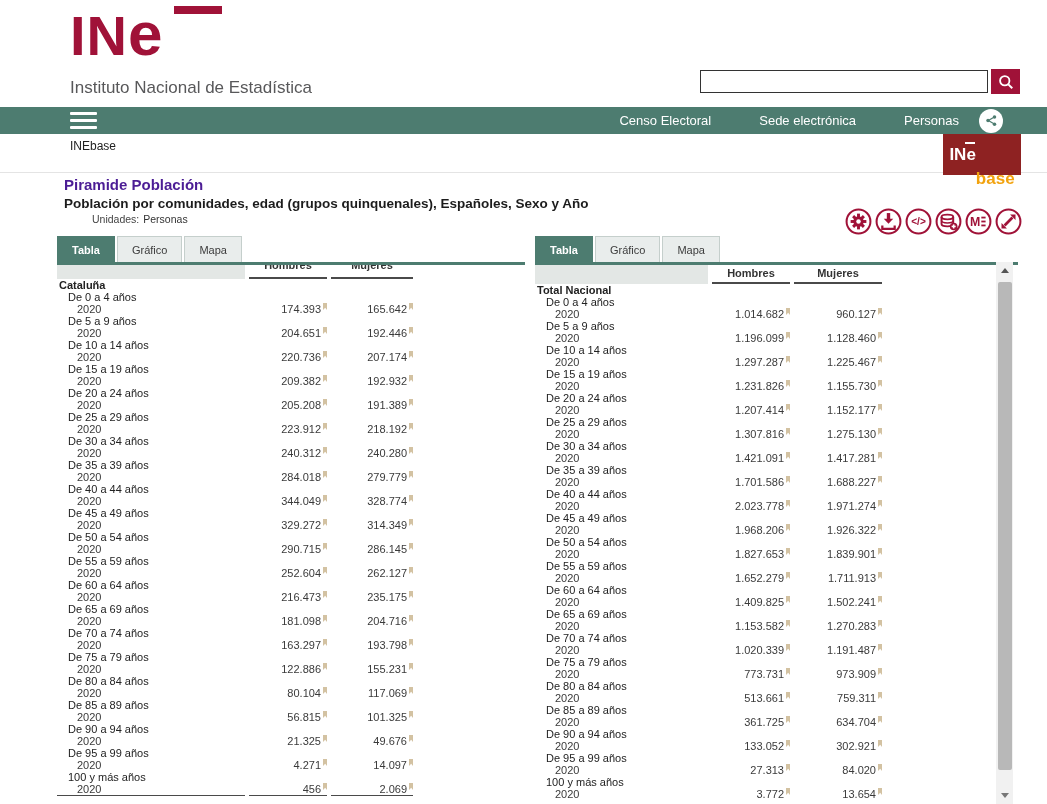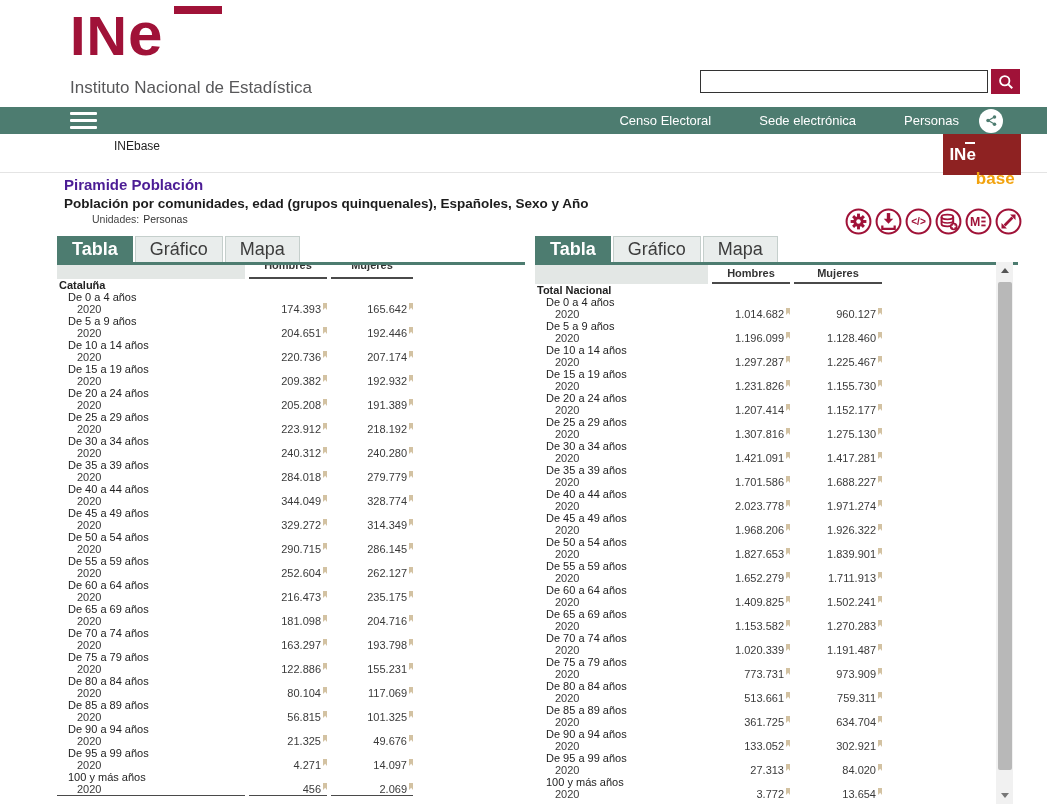--- a/index.html
+++ b/index.html
@@ -26,21 +26,21 @@
     justify-content:space-between; cursor:pointer; }
   .burger div { height:3.4px; background:#fff; border-radius:1px; }
   .nav-right { margin-left:auto; margin-right:44px; display:flex; align-items:center; gap:48px; }
   .nav-link { color:#fff; font-size:13px; cursor:pointer; white-space:nowrap; }
   .share-circ { width:24px; height:24px; border-radius:50%; background:#fff; display:flex;
     align-items:center; justify-content:center; margin-left:-26px; cursor:pointer; }
 
   
   .crumb-strip { position:absolute; left:0; top:134px; width:1047px; height:39px; background:#fff;
     border-bottom:1px solid #e4e4e4; }
-  .crumb { position:absolute; left:70px; top:5px; font-size:12px; color:#222; cursor:pointer;margin-left:44px; }
+  .crumb { position:absolute; left:70px; top:5px; font-size:12px; color:#222; cursor:pointer; }
   .inebase-logo { position:absolute; left:943px; top:0px; width:78px; height:41px; background:#8e2222;
     display:flex; align-items:center; justify-content:center; cursor:pointer; }
   .inebase-logo .w { color:#fff; font-weight:bold; font-size:17px; position:relative; }
   .inebase-logo .w .mac { position:absolute; right:1px; top:-3px; width:10px; height:2.5px; background:#fff; }
   .inebase-logo .o { color:#f2a20d; font-size:17px; font-weight:bold;margin-top:48px; }
 
   
   .page-title { position:absolute; left:64px; top:176px; font-size:15px; font-weight:bold; color:#4c1d95; }
   .page-sub { position:absolute; left:64px; top:196px; font-size:13.5px; font-weight:bold; color:#1c1c1c; }
   .units { position:absolute; left:64px; top:213px; font-size:10.5px; color:#444;padding-left:28px; }
@@ -49,21 +49,21 @@
   
   .tool-row { position:absolute; right:25px; top:208px; display:flex; gap:3px; }
   .tool-btn { width:27px; height:27px; background:none; border:none; padding:0; cursor:pointer; }
   .tool-btn svg { display:block; }
 
   
   .panel { position:absolute; top:236px; }
   .panel-left { left:57px; width:468px; }
   .panel-right { left:535px; width:483px; }
   .tabs { display:flex; height:26px; }
-  .tab { padding:0 14px; font-size:18px; display:flex; align-items:center; cursor:pointer;
+  .tab { padding:0 14px; font-size:11px; display:flex; align-items:center; cursor:pointer;
     background:#e9edec; color:#3c3c3c; border:1px solid #c5cfcc; border-bottom:none; margin-right:2px; }
   .tab.active { background:#4d7c70; color:#fff; font-weight:bold; border-color:#4d7c70; }
   .tab-line { height:3px; background:#4d7c70; }
 
   
   table.ptable { border-collapse:separate; border-spacing:4px 0; margin-left:-4px; margin-top:0;
     font-size:11px; color:#3a3a3a; table-layout:fixed; }
   .panel-left  table.ptable col.c0{width:188px} .panel-left  col.c1{width:78px} .panel-left  col.c2{width:82px}
   .panel-right table.ptable col.c0{width:173px} .panel-right col.c1{width:78px} .panel-right col.c2{width:88px}
   th.stub-h { background:#e3e7e5; }

